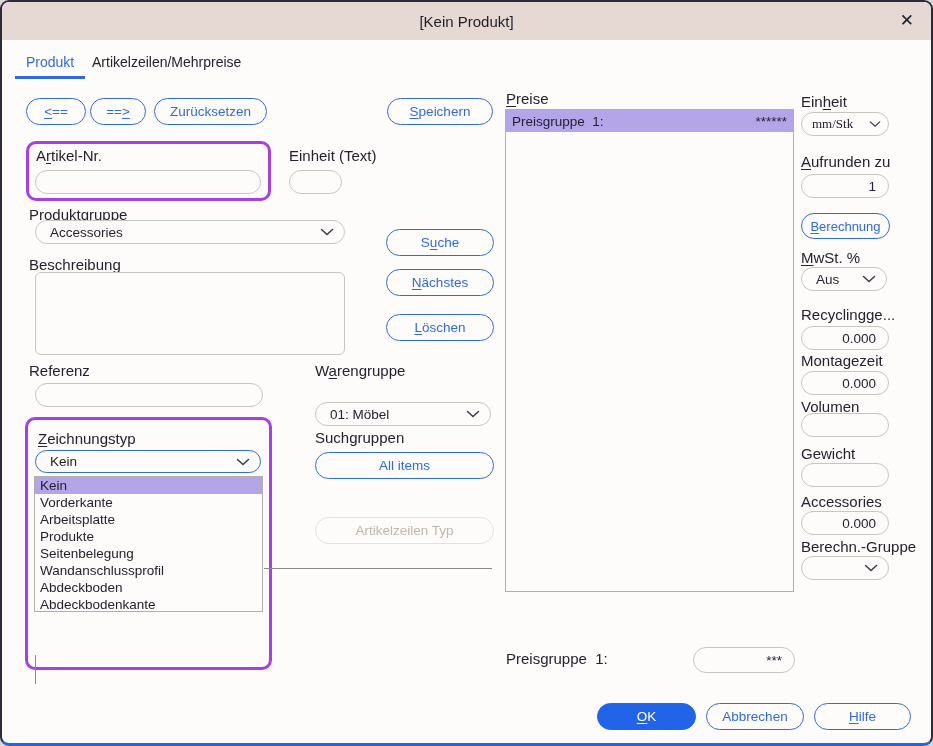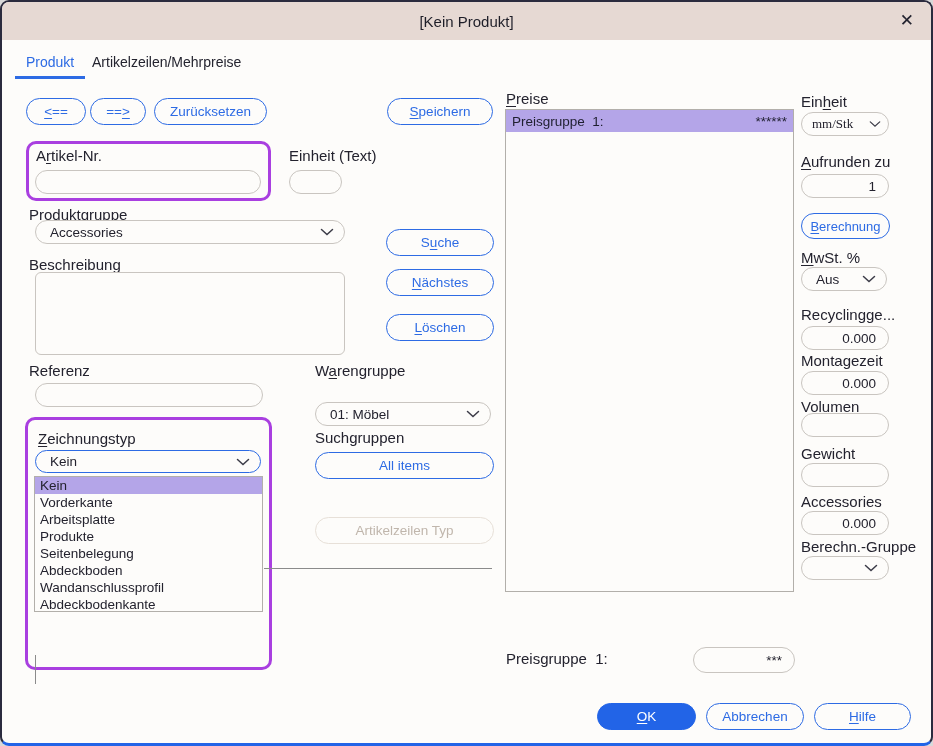--- a/index.html
+++ b/index.html
@@ -112,22 +112,22 @@
     <svg class="chev" viewBox="0 0 14 8">
         <path d="M1.5 1.5 L7 6.5 L12.5 1.5" fill="none" stroke="currentColor" stroke-width="1.5" stroke-linecap="round"></path>
       </svg>
   </div>
   <div class="list">
     <div class="opt selected">Kein</div>
     <div class="opt">Vorderkante</div>
     <div class="opt">Arbeitsplatte</div>
     <div class="opt">Produkte</div>
     <div class="opt">Seitenbelegung</div>
+    <div class="opt">Wandanschlussprofil</div>
     <div class="opt">Abdeckboden</div>
-    <div class="opt">Wandanschlussprofil</div>
     <div class="opt">Abdeckbodenkante</div>
   </div>
 
   <div class="lbl" style="left:313px;top:427px;">Suchgruppen</div>
   <button class="btn" style="left:313px;top:450px;width:179px;">All items</button>
   <button class="btn disabled" style="left:313px;top:515px;width:179px;">Artikelzeilen Typ</button>
 
   <div class="hline"></div>
   <div class="vline"></div>
 

